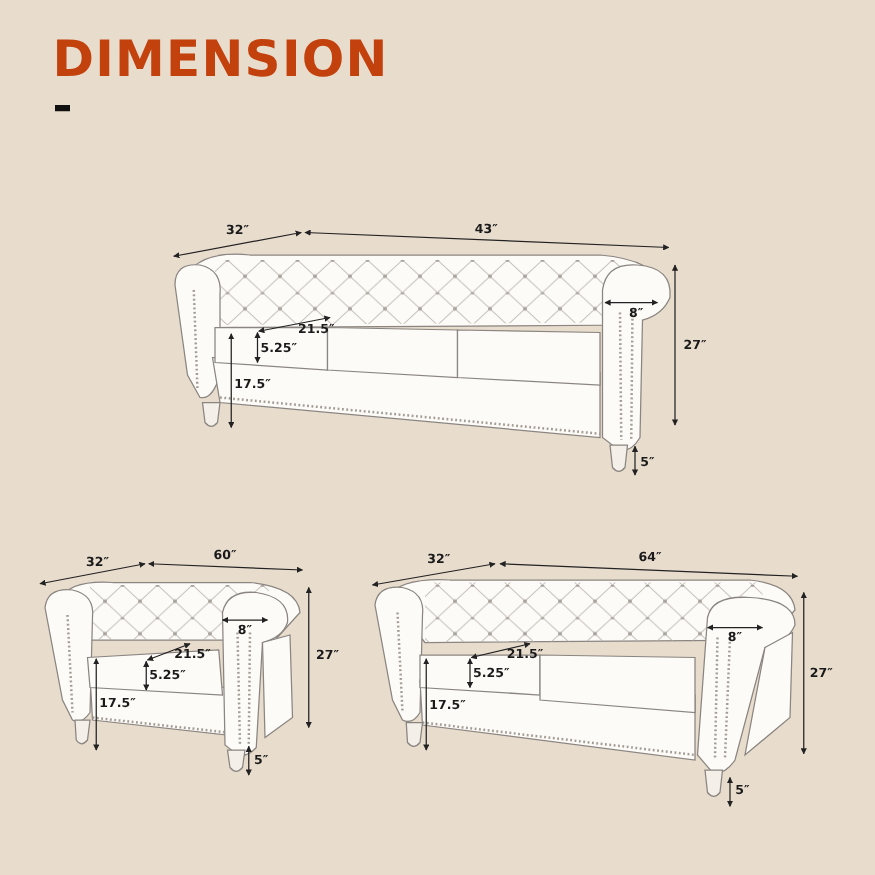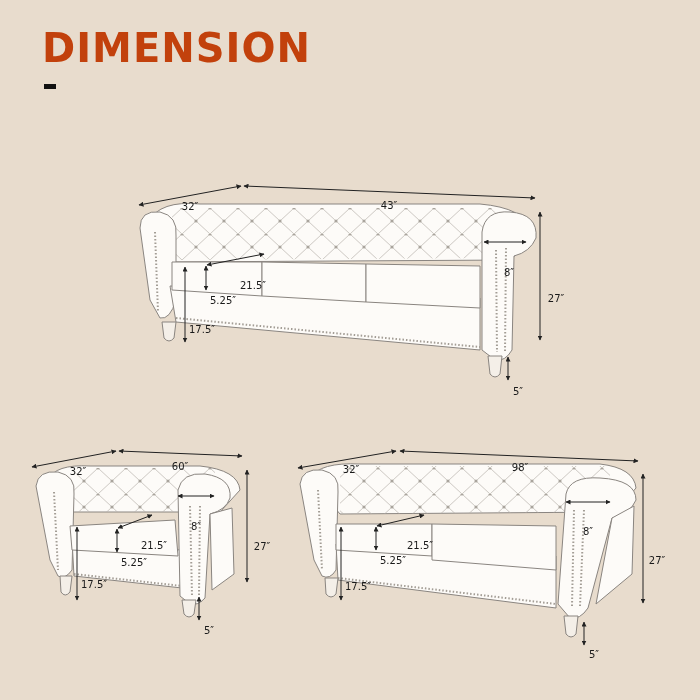--- a/index.html
+++ b/index.html
@@ -1,21 +1,21 @@
 <!DOCTYPE html>
 <html><head>
 <meta charset="utf-8">
 <style>
   html, body { margin:0; padding:0; }
   body { width:700px; height:700px; background:#e8dccd; position:relative; overflow:hidden;
          font-family:"DejaVu Sans", sans-serif; color:#111; }
   .title { position:absolute; left:42px; top:24px; font-size:40px; font-weight:bold; letter-spacing:1px; color:#c2410c; line-height:48px; }
   .title-dash { position:absolute; left:44px; top:84px; width:12px; height:5px; background:#111; }
   svg { position:absolute; left:0; top:0; }
-  .lbl { position:absolute; font-size:10px; font-weight:normal; color:#1a1a1a; white-space:nowrap; transform:translate(-50%,-50%);margin-top:21px; }
+  .lbl { position:absolute; font-size:10px; font-weight:bold; color:#1a1a1a; white-space:nowrap; transform:translate(-50%,-50%); }
 </style>
 </head>
 <body>
 
 <div class="title">DIMENSION</div>
 <div class="title-dash"></div>
 
 <svg width="700" height="700" viewBox="0 0 700 700">
   <defs>
     <marker id="ah" viewBox="0 0 10 10" refX="9" refY="5" markerWidth="5" markerHeight="5" orient="auto-start-reverse">
@@ -125,19 +125,19 @@
 <div class="lbl" style="left:78px;top:450px">32″</div>
 <div class="lbl" style="left:180px;top:445px">60″</div>
 <div class="lbl" style="left:262px;top:525px">27″</div>
 <div class="lbl" style="left:196px;top:505px">8″</div>
 <div class="lbl" style="left:154px;top:524px">21.5″</div>
 <div class="lbl" style="left:134px;top:541px">5.25″</div>
 <div class="lbl" style="left:94px;top:563px">17.5″</div>
 <div class="lbl" style="left:209px;top:609px">5″</div>
 
 <div class="lbl" style="left:351px;top:448px">32″</div>
-<div class="lbl" style="left:520px;top:446px">98″</div>
+<div class="lbl" style="left:520px;top:446px">64″</div>
 <div class="lbl" style="left:657px;top:539px">27″</div>
 <div class="lbl" style="left:588px;top:510px">8″</div>
 <div class="lbl" style="left:420px;top:524px">21.5″</div>
 <div class="lbl" style="left:393px;top:539px">5.25″</div>
 <div class="lbl" style="left:358px;top:565px">17.5″</div>
 <div class="lbl" style="left:594px;top:633px">5″</div>
 
 </body></html>

